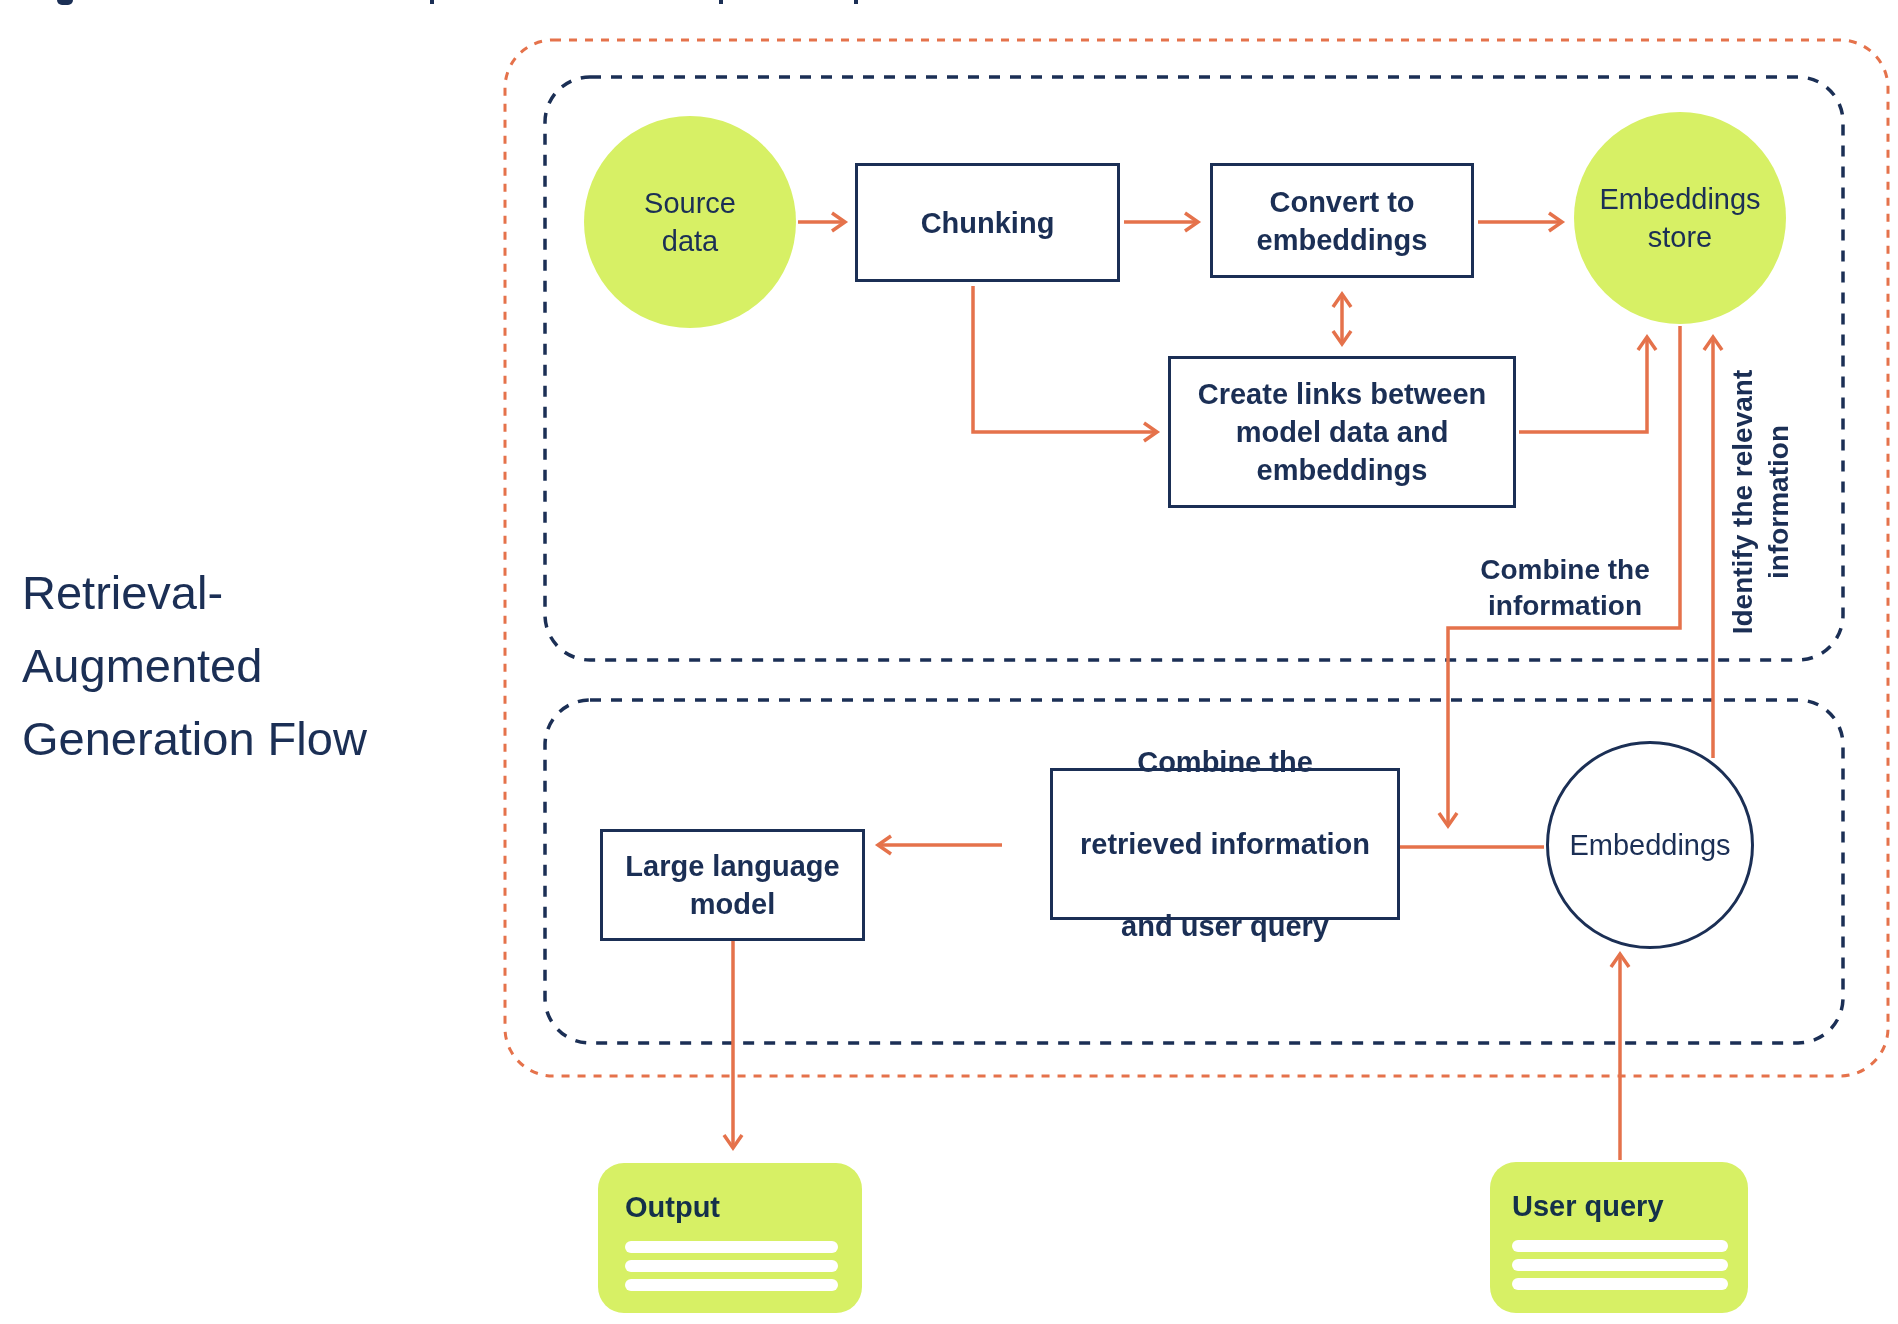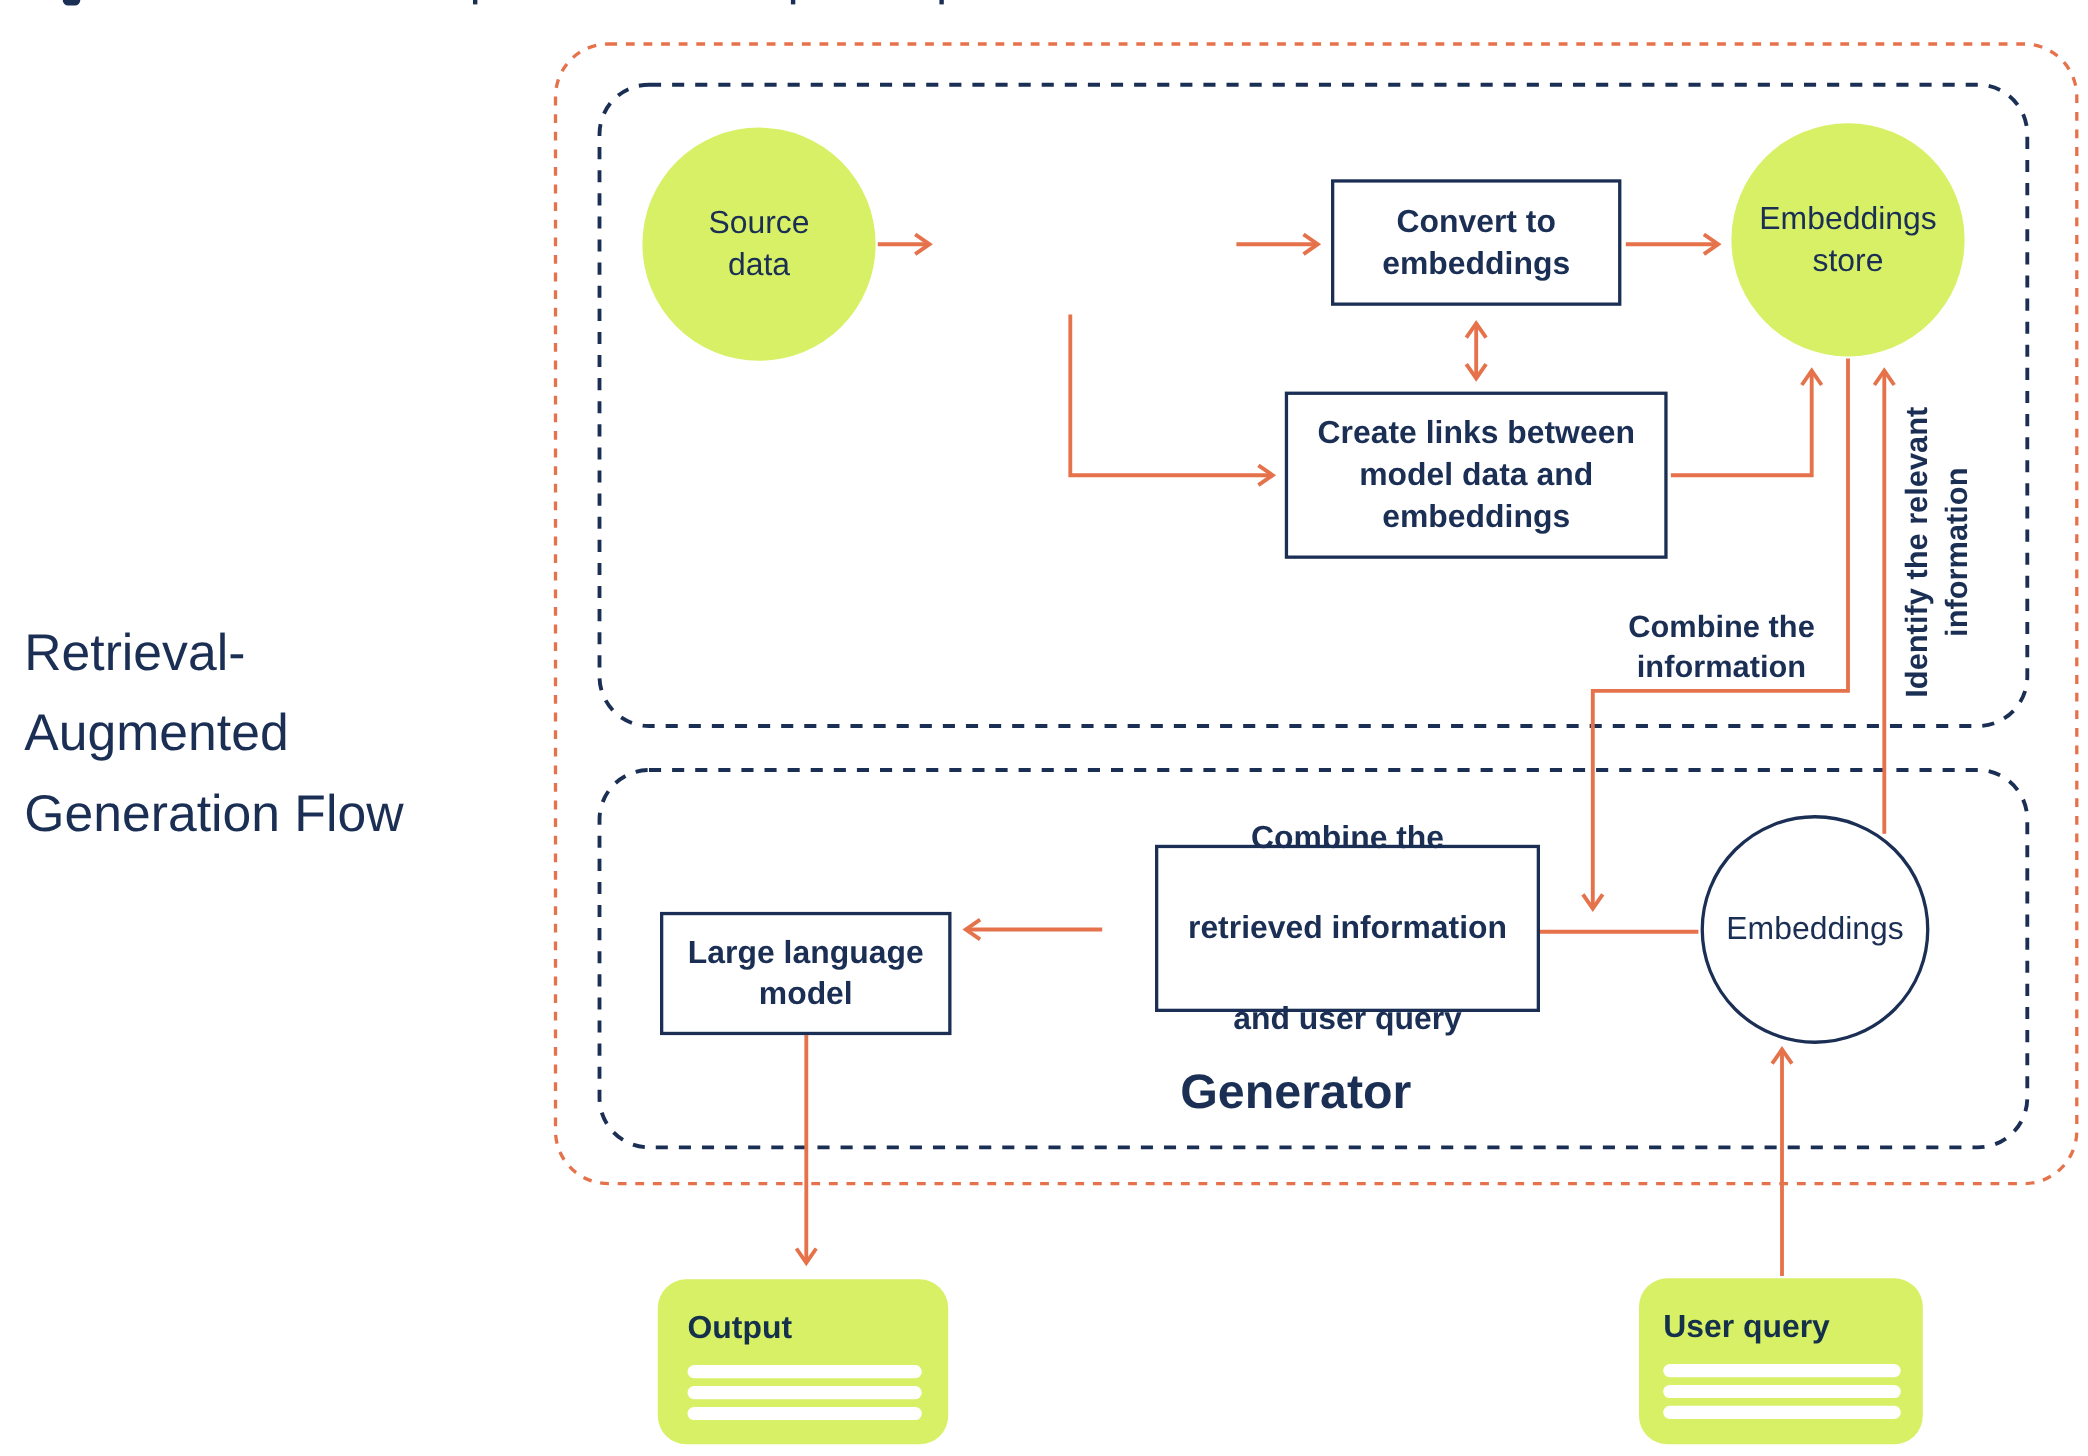--- a/index.html
+++ b/index.html
@@ -97,20 +97,23 @@
     <div>Retrieval-</div>
     <div>Augmented</div>
     <div>Generation Flow</div>
   </div>
 
   <div class="abs circle circle-green" style="left:584px;top:116px;width:212px;height:212px;">
     <div>Source</div>
     <div>data</div>
   </div>
 
+  <div class="abs node-box" style="left:855px;top:163px;width:265px;height:119px;">
+    <div>Chunking</div>
+  </div>
 
   <div class="abs node-box" style="left:1210px;top:163px;width:264px;height:115px;">
     <div>Convert to</div>
     <div>embeddings</div>
   </div>
 
   <div class="abs circle circle-green" style="left:1574px;top:112px;width:212px;height:212px;">
     <div>Embeddings</div>
     <div>store</div>
   </div>
@@ -140,21 +143,20 @@
   <div class="abs node-box" style="left:1050px;top:768px;width:350px;height:152px;gap:44px;">
     <div>Combine the</div>
     <div>retrieved information</div>
     <div>and user query</div>
   </div>
 
   <div class="abs circle circle-outline" style="left:1546px;top:741px;width:208px;height:208px;">
     <div>Embeddings</div>
   </div>
 
-  <div class="abs sec-label" style="left:1028px;top:968px;">Generator</div>
 
   <div class="abs card-green" style="left:598px;top:1163px;width:264px;height:150px;">
     <div class="card-label">Output</div>
     <div class="card-bars">
       <div class="bar"></div>
       <div class="bar"></div>
       <div class="bar"></div>
     </div>
   </div>
 

